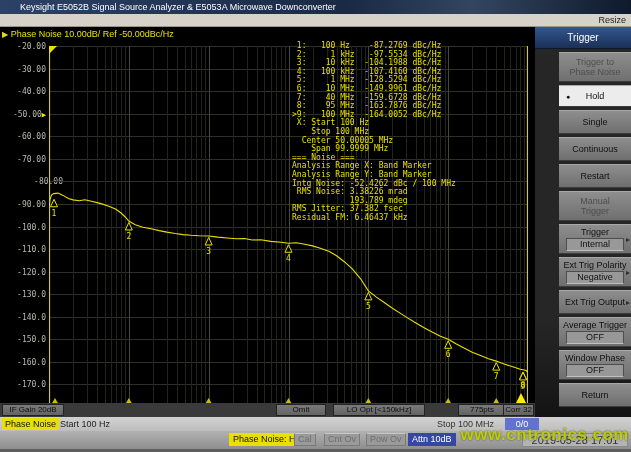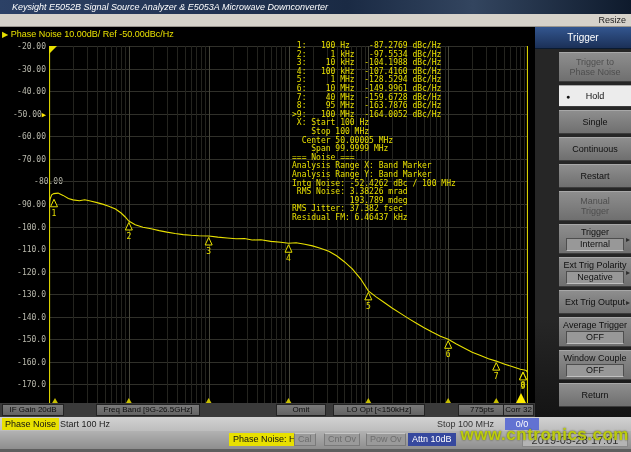--- a/index.html
+++ b/index.html
@@ -3,21 +3,21 @@
 <meta charset="utf-8">
 <style>
   * { margin:0; padding:0; box-sizing:border-box; }
   html,body { width:631px; height:452px; overflow:hidden; background:#000;
               font-family:"Liberation Sans", sans-serif; }
   .window { position:relative; width:631px; height:452px; background:#8c8c8c; }
 
   
   .titlebar { position:absolute; left:0; top:0; width:631px; height:14px;
     background:linear-gradient(90deg,#2c4166 0%, #1a2a44 55%, #33455f 75%, #0e1a2c 100%);
-    color:#fff; font-size:9px; line-height:14px; padding-left:12px; white-space:nowrap;font-style:italic; }
+    color:#fff; font-size:9px; line-height:14px; padding-left:20px; white-space:nowrap; }
   .resizebar { position:absolute; left:0; top:14px; width:631px; height:13px;
     background:#d6d2ca; border-bottom:1px solid #9a968e; color:#222; font-size:9px;
     line-height:12px; text-align:right; padding-right:5px; }
 
   
   .main { position:absolute; left:0; top:27px; width:631px; height:390px; background:#111; }
   .display { position:absolute; left:0; top:0; width:535px; height:390px; background:#000; }
 
   .trace-header { position:absolute; left:2px; top:2px; color:#e8e000; font-size:9px;
     white-space:nowrap; }
@@ -220,21 +220,20 @@
             <polygon points="472,352 468,359 476,359" fill="#c8c000"></polygon>
             <polygon points="474,326.4117325 470.5,333.9117325 477.5,333.9117325" fill="#000" stroke="#e8e000" stroke-width="1"></polygon>
             <text x="474" y="342.9117325" fill="#e8e000" font-size="8" text-anchor="middle" font-family="DejaVu Sans Mono, monospace">9</text>
             <polygon points="472,347 466,359 478,359" fill="#ffee00"></polygon>
           </svg></div>
 
       <div class="marker-readout" id="marker-readout"><div> 1:   100 Hz    -87.2769 dBc/Hz</div><div> 2:     1 kHz   -97.5534 dBc/Hz</div><div> 3:    10 kHz  -104.1988 dBc/Hz</div><div> 4:   100 kHz  -107.4160 dBc/Hz</div><div> 5:     1 MHz  -128.5294 dBc/Hz</div><div> 6:    10 MHz  -149.9961 dBc/Hz</div><div> 7:    40 MHz  -159.6728 dBc/Hz</div><div> 8:    95 MHz  -163.7876 dBc/Hz</div><div>&gt;9:   100 MHz  -164.0052 dBc/Hz</div><div> X: Start 100 Hz</div><div>    Stop 100 MHz</div><div>  Center 50.00005 MHz</div><div>    Span 99.9999 MHz</div><div>=== Noise ===</div><div>Analysis Range X: Band Marker</div><div>Analysis Range Y: Band Marker</div><div>Intg Noise: -52.4262 dBc / 100 MHz</div><div> RMS Noise: 3.38226 mrad</div><div>            193.789 mdeg</div><div>RMS Jitter: 37.382 fsec</div><div>Residual FM: 6.46437 kHz</div></div>
 
       <div class="config-row" id="config-row">
           <div class="config-item" style="left: 2px; width: 62px;">IF Gain 20dB</div>
-          <div class="config-item" style="left: 96px; width: 104px;">Freq Band [9G-26.5GHz]</div>
           <div class="config-item" style="left: 248px; width: 50px; margin-left: 28px;">Omit</div>
           <div class="config-item" style="left: 333px; width: 92px;">LO Opt [&lt;150kHz]</div>
           <div class="config-item" style="left: 458px; width: 48px;">775pts</div>
           <div class="config-item" style="left: 503px; width: 31px;">Corr 32</div>
         </div>
     </div>
 
     <div class="sidebar" id="sidebar">
         <div class="sb-header">Trigger</div>
         <div class="sb-btn two disabled">
@@ -270,21 +269,21 @@
         </div>
         <div class="sb-btn">
           <div>Ext Trig Output</div>
           <span class="arrow">▸</span>
         </div>
         <div class="sb-btn two">
           <div>Average Trigger</div>
           <div class="val">OFF</div>
         </div>
         <div class="sb-btn two">
-          <div>Window Couple</div>
+          <div>Window Phase</div>
           <div class="val">OFF</div>
         </div>
         <div class="sb-btn">
           <div>Return</div>
         </div>
       </div>
   </div>
 
   <div class="status-row">
     <span class="badge-yellow" style="left:2px;">Phase Noise</span>

